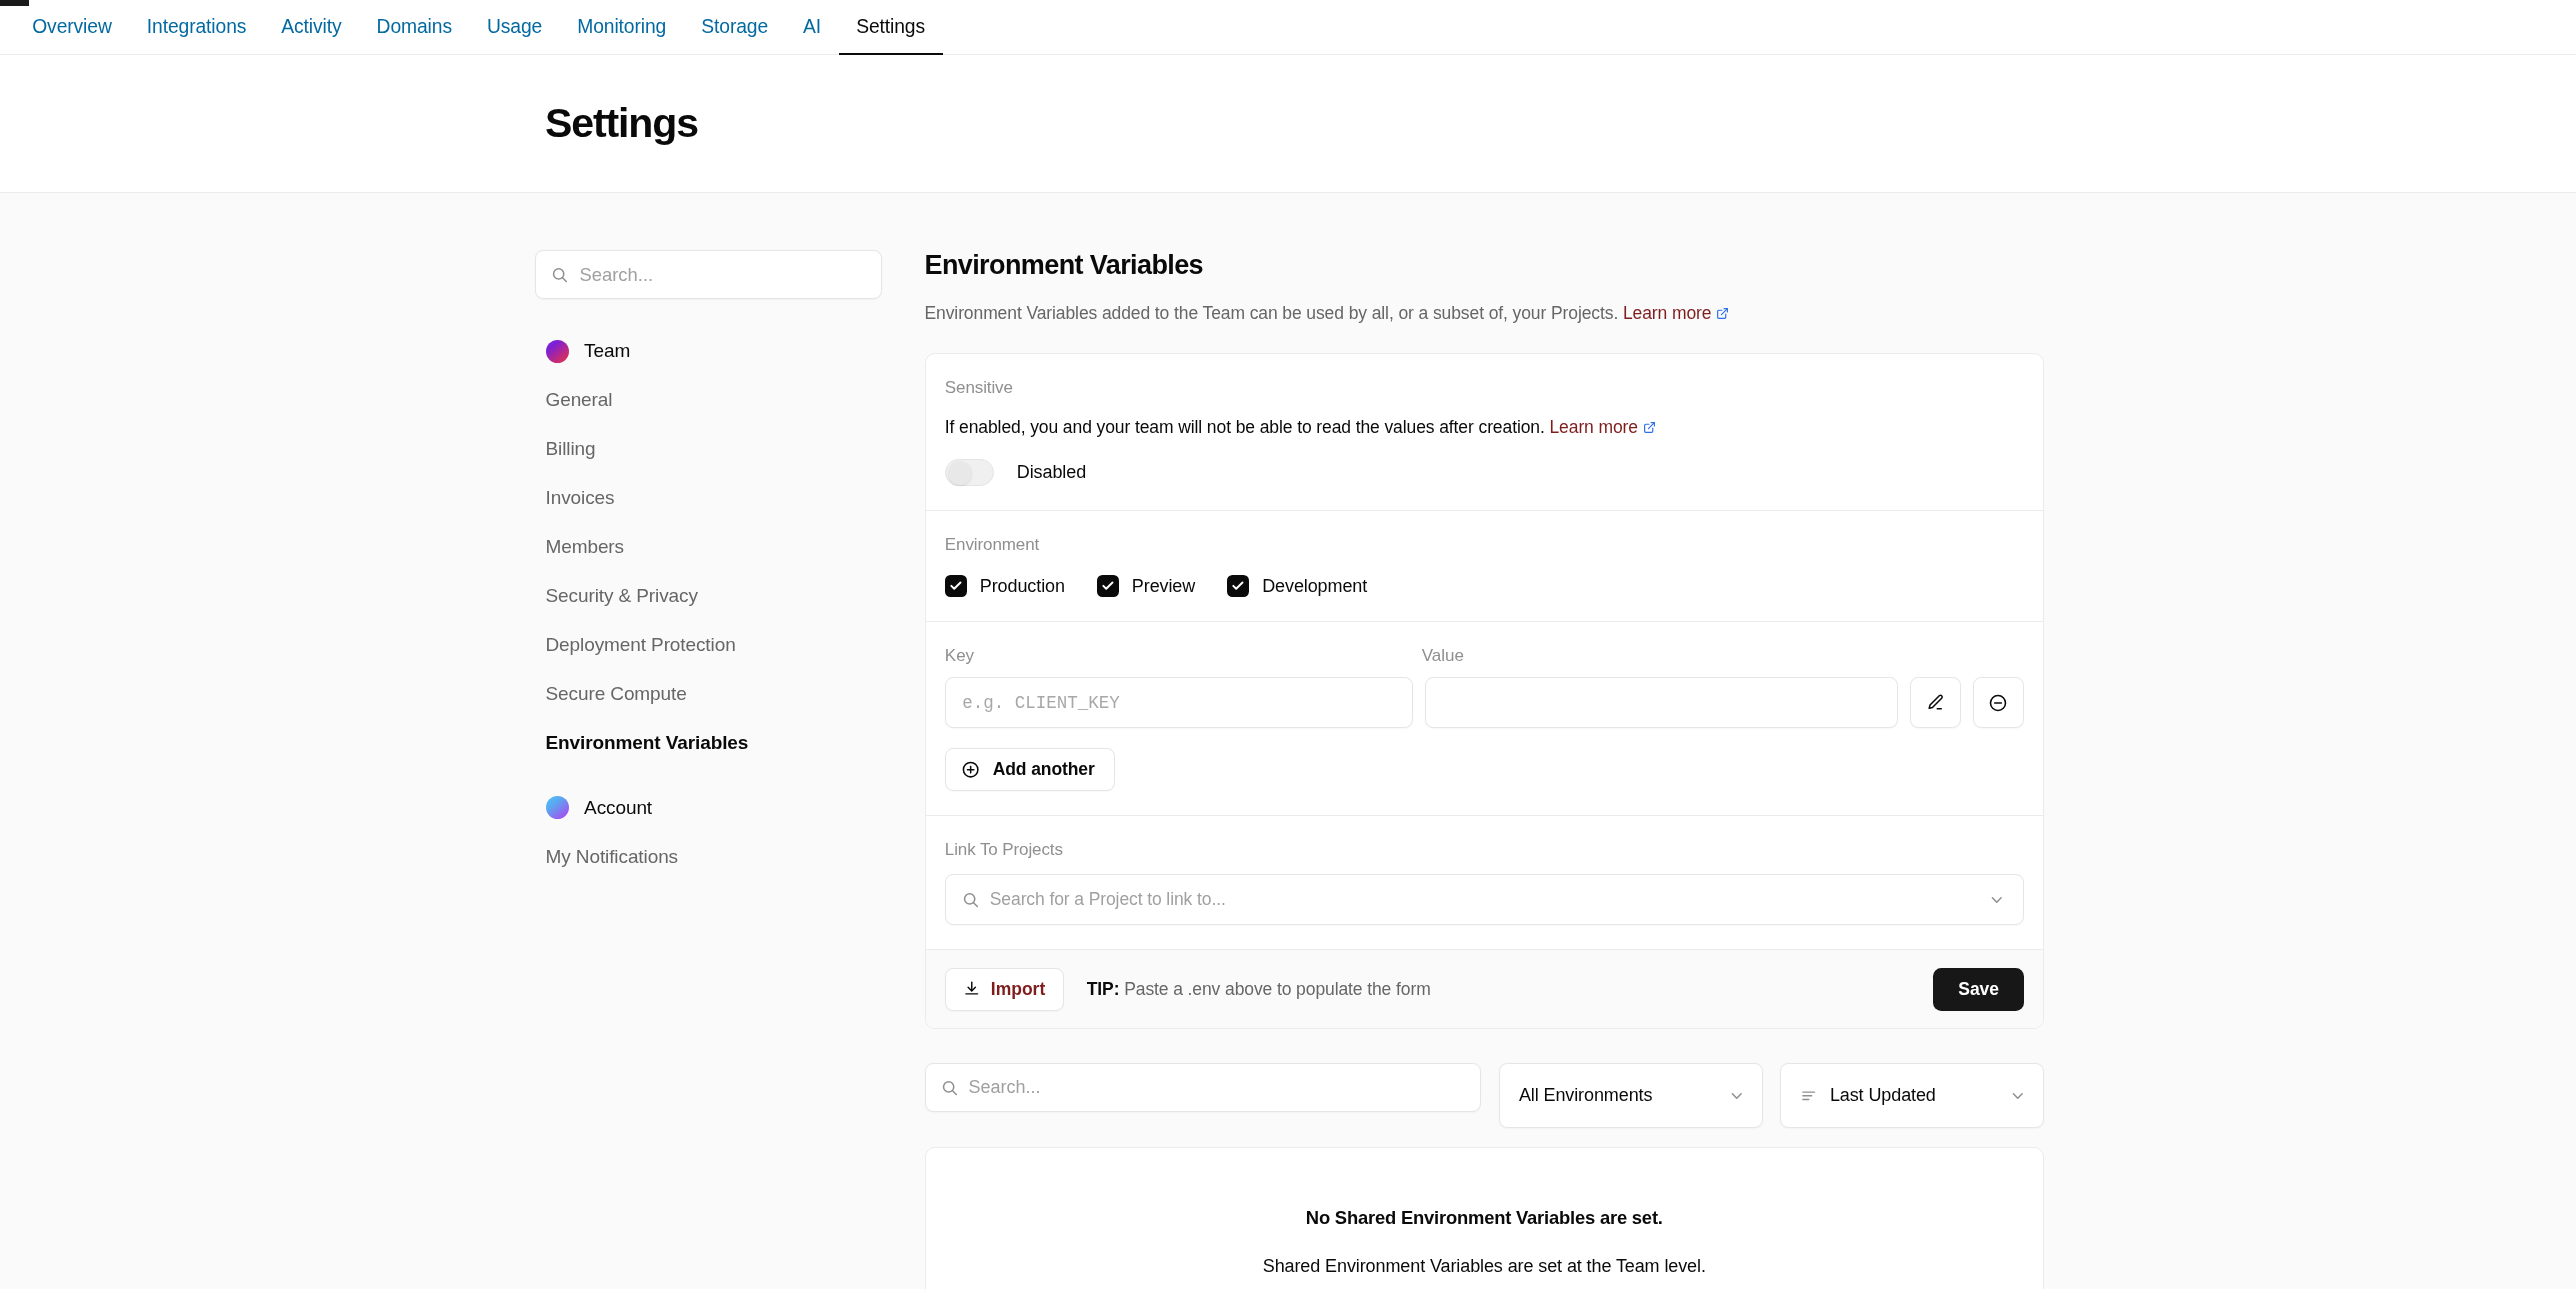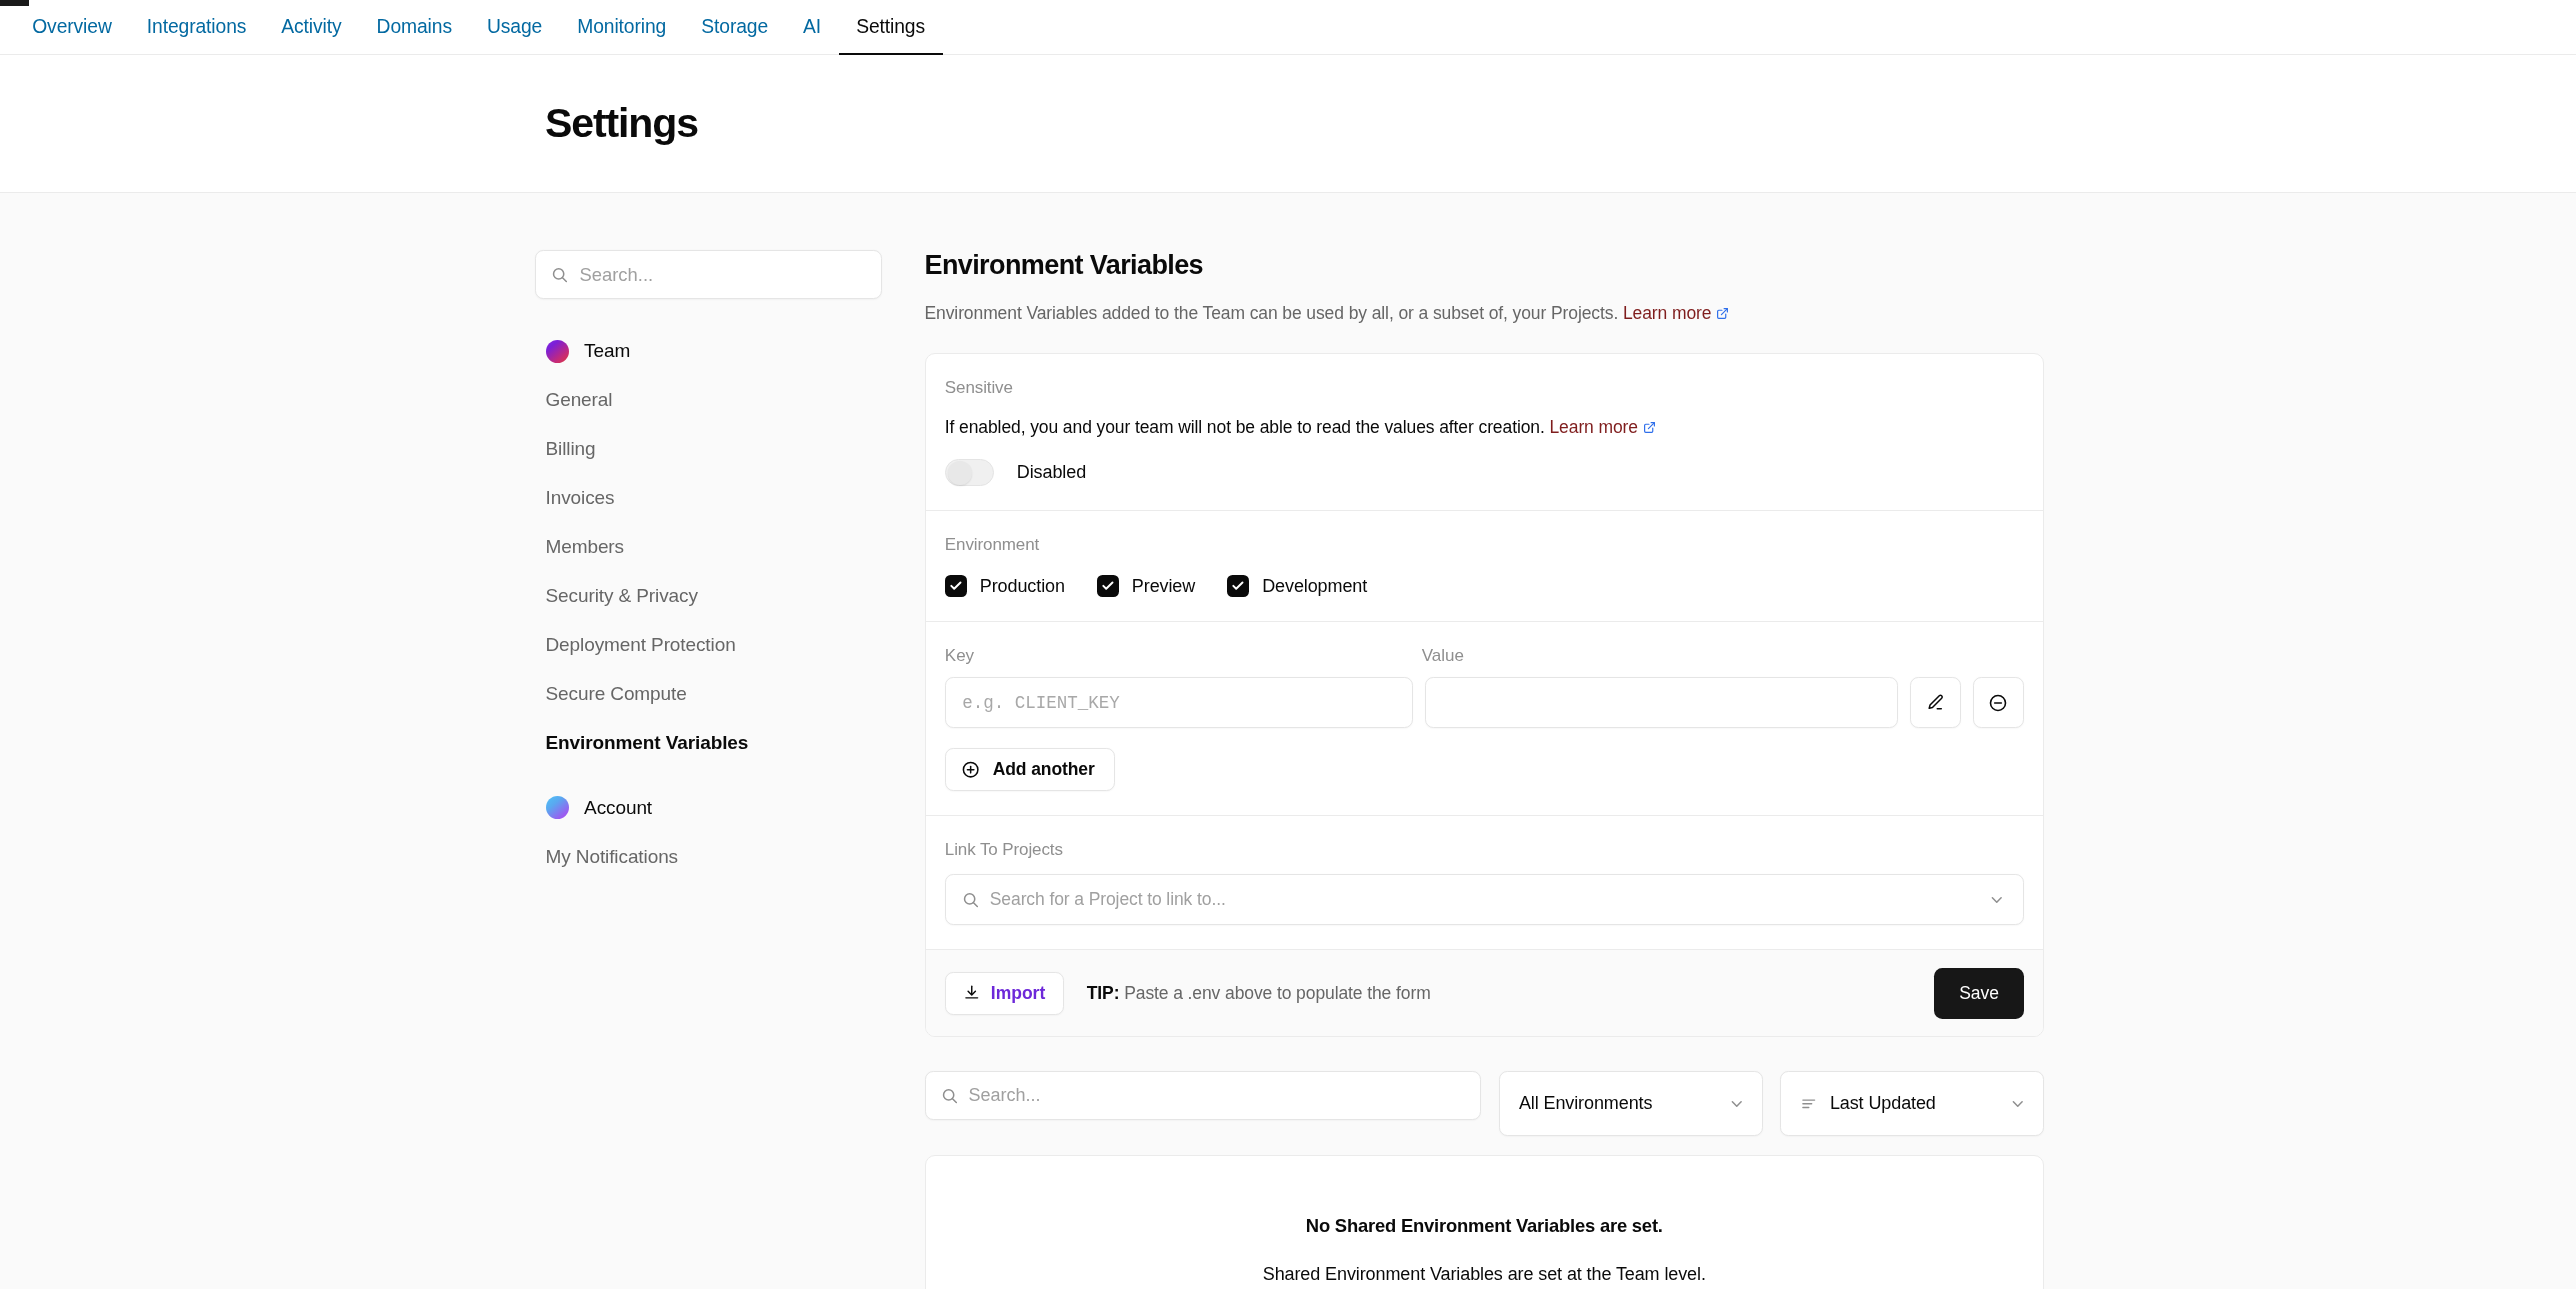--- a/index.html
+++ b/index.html
@@ -307,41 +307,41 @@
     height: 43px;
     display: inline-flex;
     align-items: center;
     gap: 10px;
     padding: 0 17.5px;
     background: #fff;
     border: 0.9px solid #e5e5e5;
     border-radius: 8.3px;
     font-size: 17.5px;
     font-weight: 600;
-    color: #6d28d9;
+    color: #7f1d1d;
     cursor: pointer;
     box-shadow: 0 0.9px 1.8px rgba(0,0,0,0.03);
   }
   .tip {
     margin-left: 23px;
     font-size: 17.5px;
     color: #666666;
     letter-spacing: -0.1px;
   }
   .tip b { color: #0a0a0a; font-weight: 700; }
   .save-btn {
     margin-left: auto;
-    height: 51px;
+    height: 43px;
     padding: 0 25px;
     background: #171717;
     color: #fff;
     border: none;
     border-radius: 8.3px;
     font-size: 17.5px;
-    font-weight: 400;
+    font-weight: 700;
     font-family: inherit;
     cursor: pointer;
     letter-spacing: -0.1px;
   }
 
   
   .filters {
     margin-top: 34px;
     display: flex;
     gap: 17.5px;

